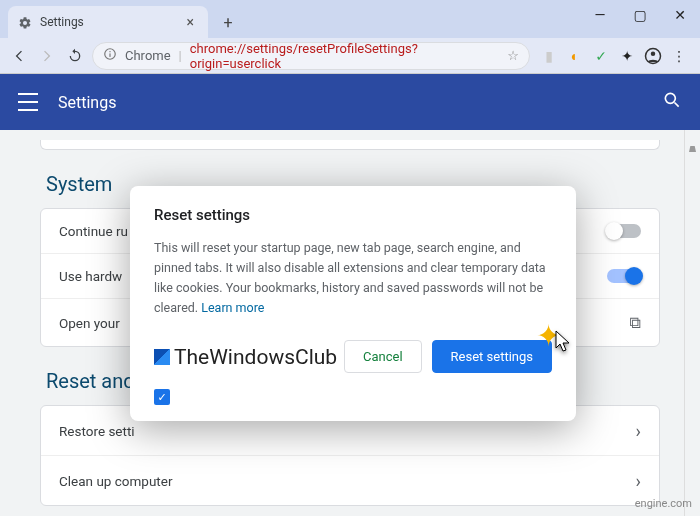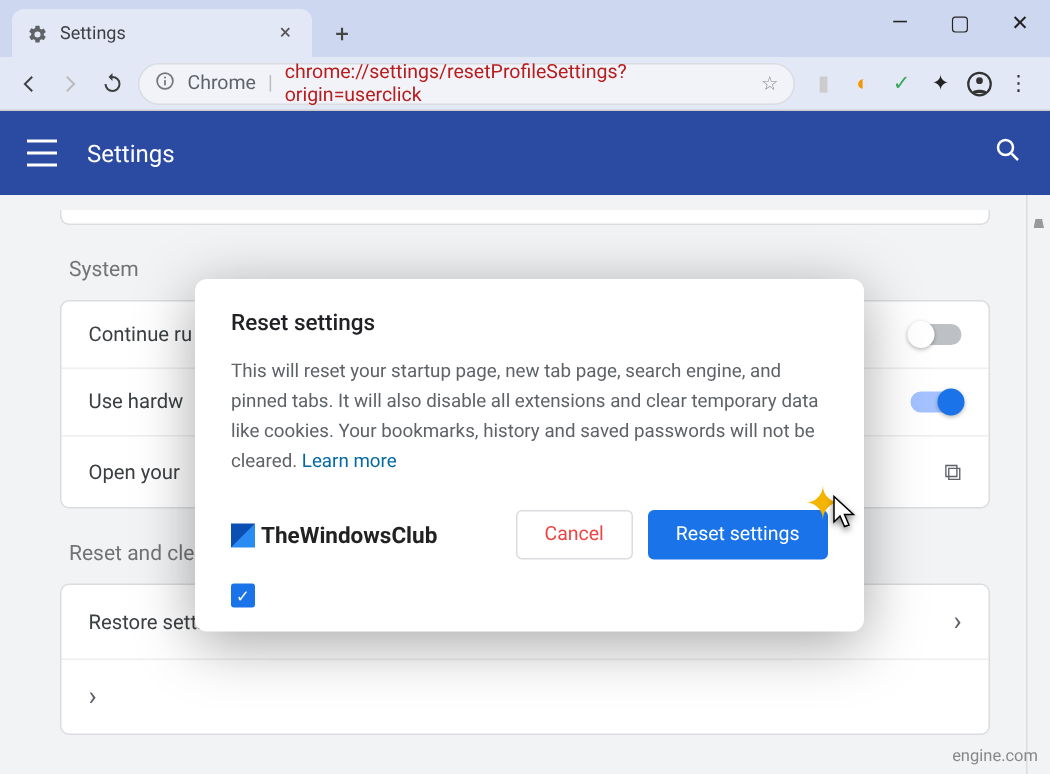--- a/index.html
+++ b/index.html
@@ -30,43 +30,43 @@
 .appbar { height: 56px; background: #2b4aa1; color: #fff; display: flex; align-items: center; padding: 0 18px; gap: 20px; }
 .hamburger { width: 20px; height: 18px; display: flex; flex-direction: column; justify-content: space-between; }
 .hamburger div { height: 2px; background: #fff; }
 .appbar .title { font-size: 16px; }
 .appbar .search { margin-left: auto; font-size: 18px; }
 
 
 .content { height: calc(516px - 38px - 36px - 56px); background: #f1f3f4; padding: 0 40px 10px 40px; overflow: hidden; position: relative; }
 .scrollbar { position: absolute; right: 0; top: 0; bottom: 0; width: 16px; background: #f1f3f4; border-left: 1px solid #ddd; }
 .scrollbar::before { content: ''; position: absolute; left: 4px; right: 4px; top: 6px; height: 10px; border-bottom: 6px solid #999; clip-path: polygon(50% 0, 100% 100%, 0 100%); }
-.section-head { font-size: 14px; color: #737373; margin: 22px 0 12px 6px; }
+.section-head { font-size: 20px; color: #0c4a6e; margin: 22px 0 12px 6px; }
 .card { background: #fff; border: 1px solid #dadce0; border-radius: 6px; }
 .card.stub { height: 10px; margin-top: 10px; border-radius: 0 0 6px 6px; border-top: none; }
 .row { display: flex; align-items: center; padding: 14px 18px; font-size: 13.5px; color: #3c4043; border-bottom: 1px solid #eee; }
 .row:last-child { border-bottom: none; }
 .row .label { flex: 1; white-space: nowrap; overflow: hidden; }
 .toggle { width: 34px; height: 14px; background: #bdc1c6; border-radius: 7px; position: relative; }
 .toggle::after { content: ''; position: absolute; width: 18px; height: 18px; background: #fff; border-radius: 50%; top: -2px; left: -2px; box-shadow: 0 1px 3px rgba(0,0,0,0.3); }
 .toggle.on { background: #a3c2ff; }
 .toggle.on::after { left: auto; right: -2px; background: #1a73e8; }
 .external { font-size: 16px; color: #5f6368; }
 .chevron { font-size: 18px; color: #5f6368; }
 
 
 .scrim { position: absolute; inset: 0; background: rgba(0,0,0,0); pointer-events: none; }
 .dialog { position: absolute; left: 130px; top: 186px; width: 446px; background: #fff; border-radius: 8px; box-shadow: 0 8px 40px rgba(0,0,0,0.35); padding: 20px 24px 16px; }
 .dialog h2 { font-size: 15px; font-weight: 500; color: #202124; margin-bottom: 14px; }
 .dialog p { font-size: 12.5px; color: #5f6368; line-height: 1.6; }
 .dialog a { color: #0369a1; text-decoration: none; }
 .dlg-buttons { display: flex; justify-content: flex-end; gap: 10px; margin-top: 22px; align-items: center; position: relative; }
-.btn { padding: 8px 18px; font-size: 13px; border-radius: 4px; border: 1px solid #dadce0; background: #fff; color: #ef4444; cursor: pointer; }
+.btn { padding: 8px 18px; font-size: 13px; border-radius: 4px; border: 1px solid #dadce0; background: #fff; color: #15803d; cursor: pointer; }
 .btn.primary { background: #1a73e8; color: #fff; border-color: #1a73e8; }
-.watermark { position: absolute; left: 0; display: flex; align-items: center; gap: 4px; font-weight: 700; font-size: 15px; color: #222; }
+.watermark { position: absolute; left: 0; display: flex; align-items: center; gap: 4px; font-weight: 400; font-size: 21px; color: #222; }
 .watermark .logo { width: 16px; height: 16px; background: linear-gradient(135deg,#0b4fb3 50%,#2a8bf2 50%); }
 .dlg-help { display: flex; align-items: center; gap: 12px; margin-top: 16px; font-size: 12.5px; color: #3c4043; }
 .checkbox { width: 16px; height: 16px; background: #1a73e8; border-radius: 2px; display: flex; align-items: center; justify-content: center; color: #fff; font-size: 11px; }
 .cursor { position: absolute; left: 555px; top: 330px; pointer-events: none; }
 .cursor svg { filter: drop-shadow(0 2px 2px rgba(0,0,0,0.5)); }
 .spark { position: absolute; left: 536px; top: 318px; width: 34px; height: 34px; pointer-events: none; }
 .spark::before { content: '✦'; position: absolute; font-size: 30px; color: #f5b400; }
 .footer-wm { position: absolute; right: 8px; bottom: 6px; font-size: 11px; color: #888; }
 </style>
 </head>
@@ -165,20 +165,21 @@
     </div>
   </div>
 
   <div class="section-head">Reset and cle</div>
   <div class="card">
     <div class="row">
       <span class="label">Restore setti</span>
       <span class="chevron">›</span>
     </div>
     <div class="row">
+      <span class="label">Clean up computer</span>
       <span class="chevron">›</span>
     </div>
   </div>
 
   <div class="scrollbar"></div>
 </div>
 
 <div class="scrim"></div>
 <div class="dialog">
   <h2>Reset settings</h2>

